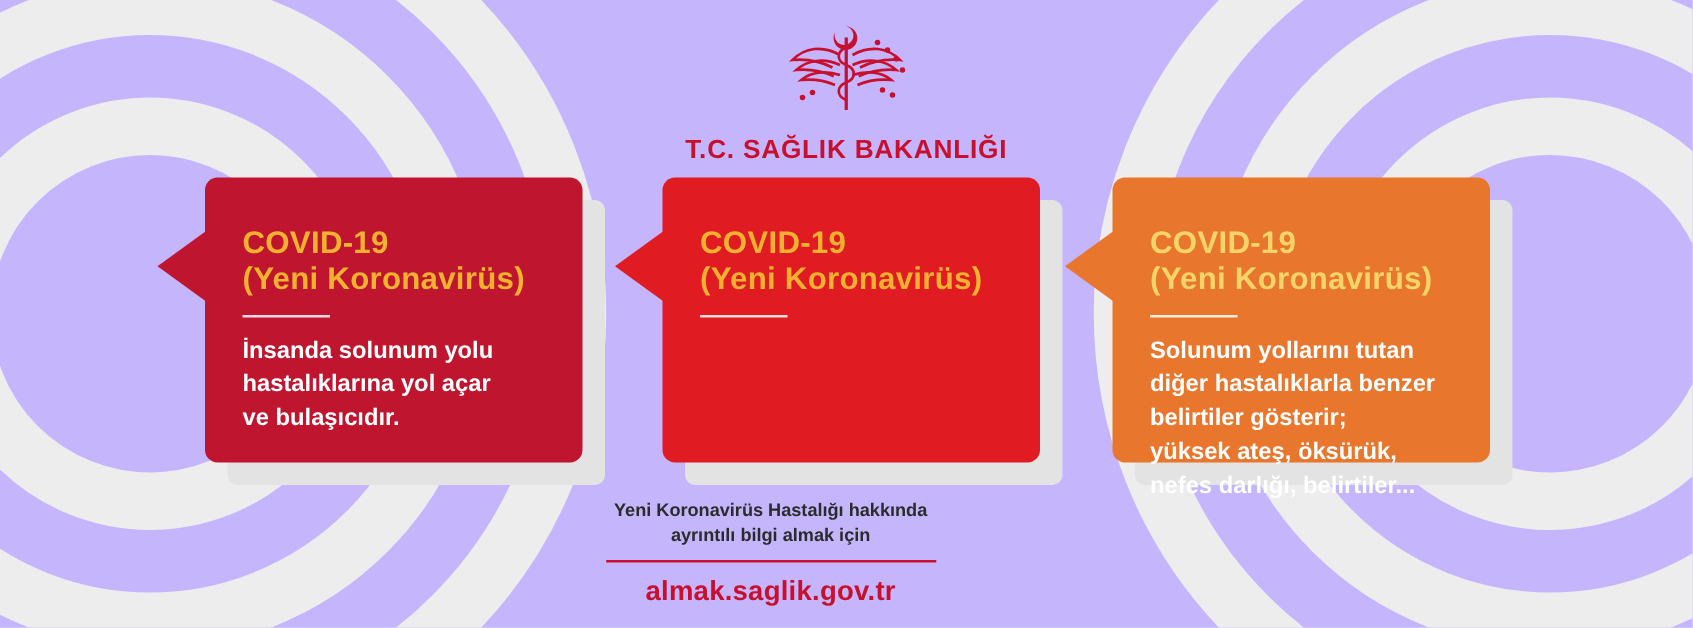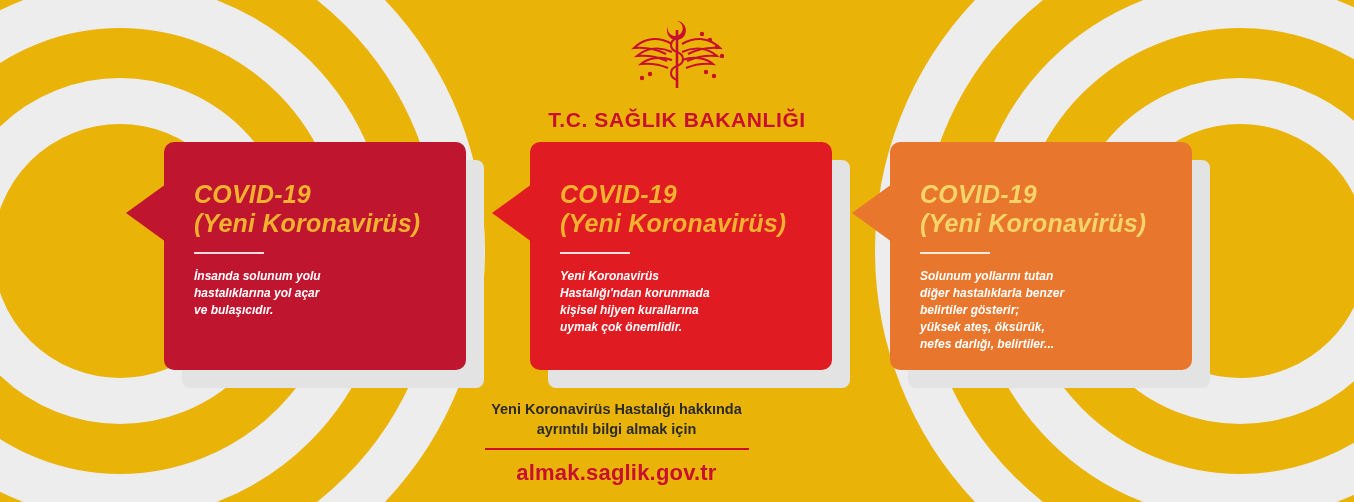--- a/index.html
+++ b/index.html
@@ -10,21 +10,21 @@
     width: 1354px;
     height: 502px;
     background: #ffffff;
     font-family: "Liberation Sans", sans-serif;
     overflow: hidden;
   }
   .stage {
     position: relative;
     width: 1354px;
     height: 502px;
-    background: #eab308;
+    background: #c4b5fd;
     overflow: hidden;
   }
 
   
   .bg-arcs {
     position: absolute;
     inset: 0;
     z-index: 0;
     pointer-events: none;
   }
@@ -64,21 +64,20 @@
     position: absolute;
     top: 0;
   }
   .card {
     position: relative;
     border-radius: 10px;
     box-sizing: border-box;
     color: #ffffff;
     padding: 38px 26px 20px 30px;
     box-shadow: none;
-    font-style: italic;
   }
   
   .card-arrow {
     position: absolute;
     left: -38px;
     top: 42px;
     width: 0;
     height: 0;
     border-top: 29px solid transparent;
     border-bottom: 29px solid transparent;
@@ -99,21 +98,21 @@
     white-space: pre-line;
     margin: 0;
   }
   .card-rule {
     width: 70px;
     height: 2px;
     background: rgba(255,255,255,0.85);
     margin: 14px 0 14px 0;
   }
   .card-body {
-    font-size: 12px;
+    font-size: 19px;
     font-weight: bold;
     line-height: 1.42;
     color: #ffffff;
     white-space: pre-line;
     margin: 0;
   }
   .card--1 .card-title { color: #f2b230; }
   .card--3 .card-title { color: #f7d46a; }
 
   
@@ -213,24 +212,20 @@
       </div>
     </div>
 
     <div class="card-wrap" style="left:530px; width:302px;">
       <div class="card-shadow" style="left:18px; top:18px; width:302px; height:228px;"></div>
       <div class="card card--2" style="width:302px; height:228px; background:#e01b22;">
         <div class="card-arrow" style="border-right:40px solid #e01b22;"></div>
         <div class="card-title">COVID-19
 (Yeni Koronavirüs)</div>
         <div class="card-rule"></div>
-        <div class="card-body">Yeni Koronavirüs
-Hastalığı'ndan korunmada
-kişisel hijyen kurallarına
-uymak çok önemlidir.</div>
       </div>
     </div>
 
     <div class="card-wrap" style="left:890px; width:302px;">
       <div class="card-shadow" style="left:18px; top:18px; width:302px; height:228px;"></div>
       <div class="card card--3" style="width:302px; height:228px; background:#e8762c;">
         <div class="card-arrow" style="border-right:40px solid #e8762c;"></div>
         <div class="card-title">COVID-19
 (Yeni Koronavirüs)</div>
         <div class="card-rule"></div>

